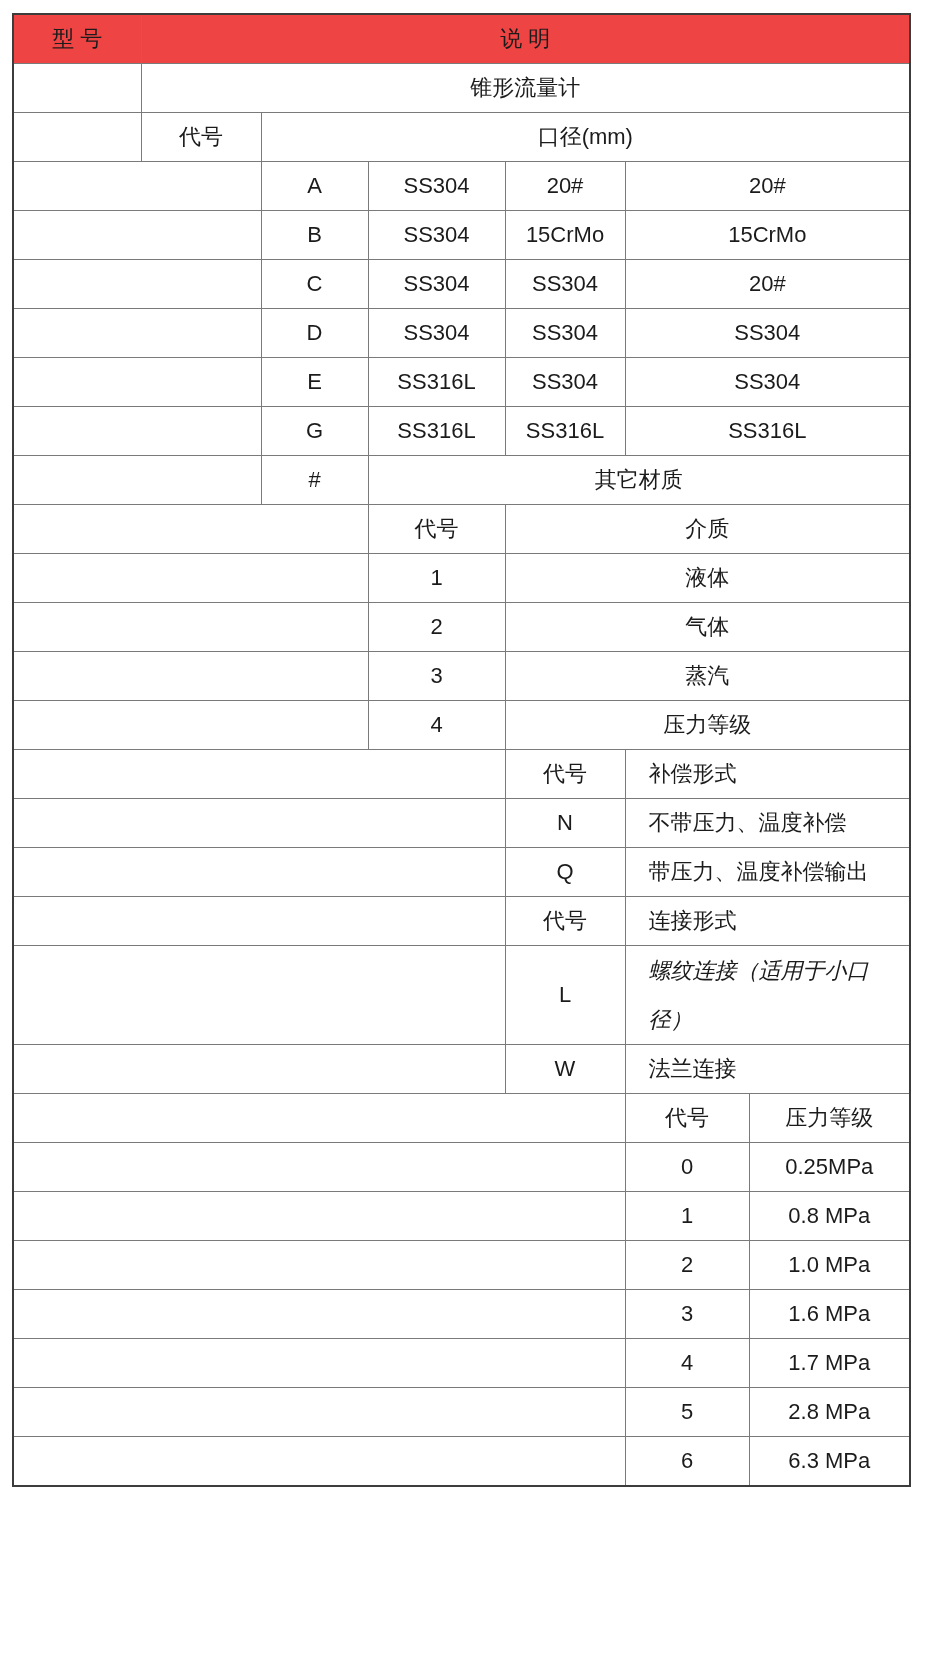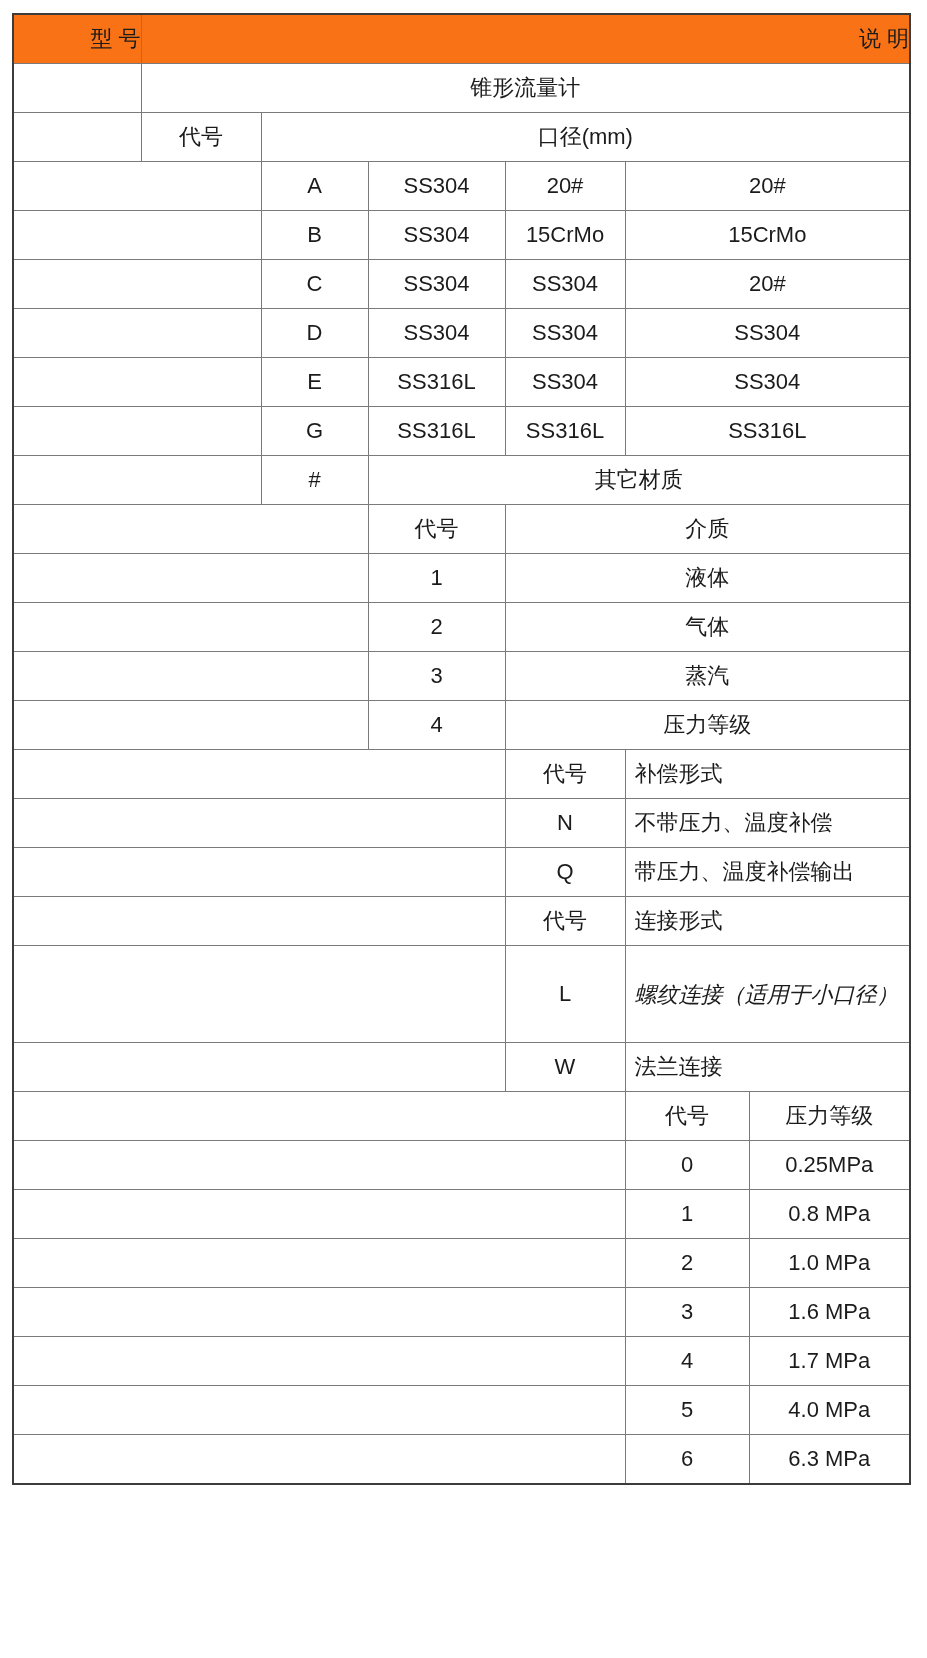--- a/index.html
+++ b/index.html
@@ -13,22 +13,22 @@
     border:1px solid #7a7a7a;
     height:48px;
     padding:0;
     text-align:center;
     vertical-align:middle;
     font-size:22px;
     color:#1b1b1b;
     overflow:hidden;
     white-space:nowrap;
   }
-  tr.hdr td{background:#f97316;text-align:right;}
-  td.left{text-align:left;padding-left:9px;}
+  tr.hdr td{background:#ef4444;}
+  td.left{text-align:left;padding-left:23px;}
   tr.tall td{height:96px;}
   td.wrap{white-space:normal;line-height:49px;font-style:italic;}
 </style>
 </head>
 <body>
 
 <table class="spec">
   <colgroup>
     <col style="width:128px">
       <col style="width:120px">
@@ -197,21 +197,21 @@
     <td>1.6 MPa</td>
   </tr>
   <tr>
     <td colspan="5"></td>
     <td>4</td>
     <td>1.7 MPa</td>
   </tr>
   <tr>
     <td colspan="5"></td>
     <td>5</td>
-    <td>4.0 MPa</td>
+    <td>2.8 MPa</td>
   </tr>
   <tr>
     <td colspan="5"></td>
     <td>6</td>
     <td>6.3 MPa</td>
   </tr>
 </tbody>
   </table>
 
 </body></html>

